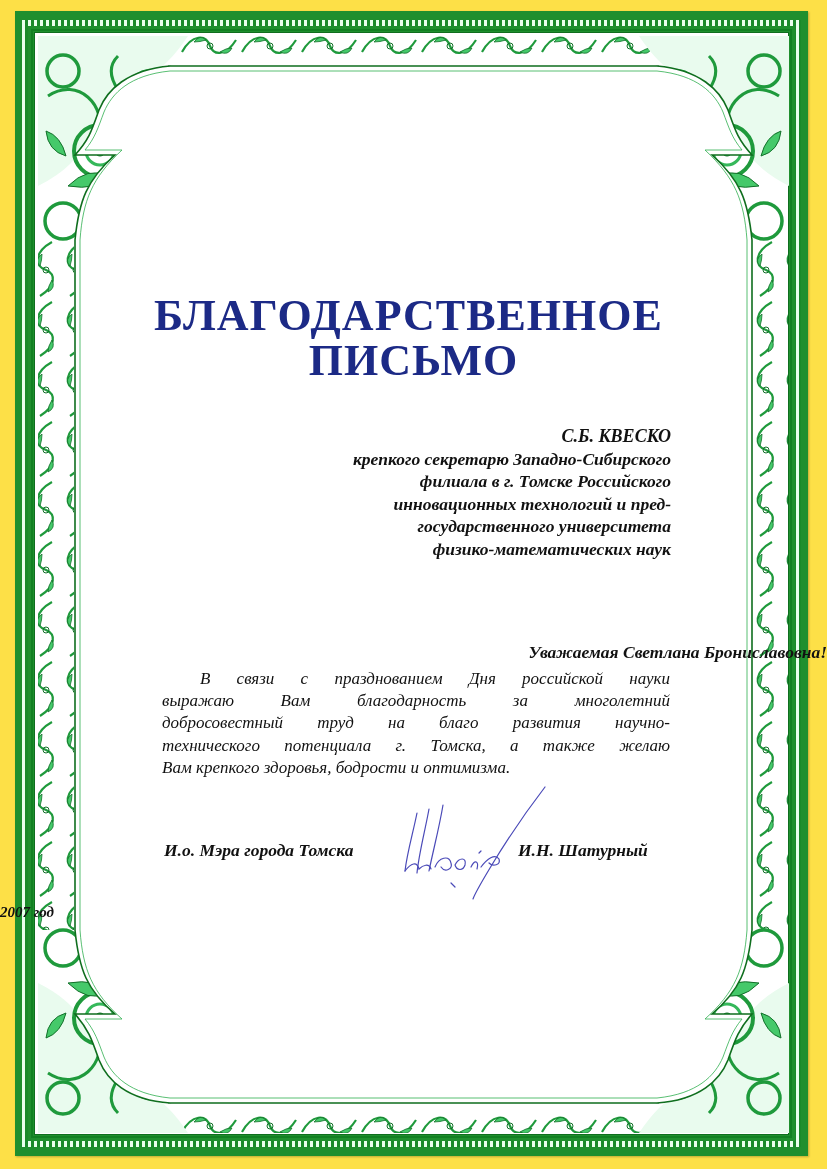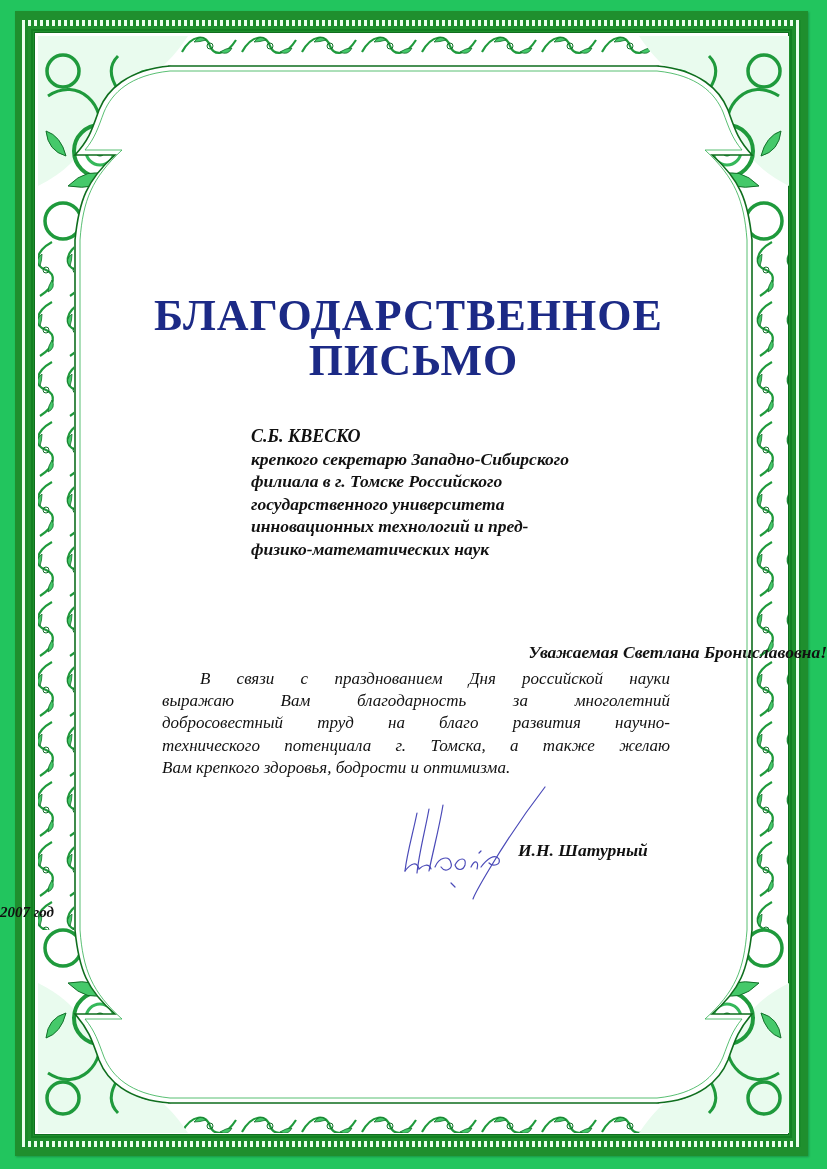--- a/index.html
+++ b/index.html
@@ -11,21 +11,21 @@
     width: 827px;
     height: 1169px;
     position: relative;
     overflow: hidden;
     font-family: "Liberation Serif", "DejaVu Serif", serif;
   }
   .page {
     position: absolute;
     left: 0; top: 0;
     width: 827px; height: 1169px;
-    background: #22c55e;
+    background: #fde047;
   }
   
   .frame-outer {
     position: absolute;
     left: 15px; top: 11px;
     width: 793px; height: 1145px;
     background: #1f8f2e;
     box-shadow: 1px 1px 2px rgba(0,0,0,0.25);
   }
   .frame-beads {
@@ -72,20 +72,21 @@
     letter-spacing: 1px;
     line-height: 50px;
   }
   .title.l1 { top: 291px; left: -5px; }
   .title.l2 { top: 336px; }
   .addressee {
     position: absolute;
     right: 156px;
     top: 425px;
     width: 420px;
+    text-align: right;
     font-style: italic;
     font-size: 17.5px;
     line-height: 22.5px;
     color: #111;
   }
   .addressee .name { font-weight: bold; font-size: 18px; }
   .addressee .line { font-weight: bold; }
   .salutation {
     position: absolute;
     left: 0; width: 827px;
@@ -241,35 +242,36 @@
   </svg>
 
   <div class="content">
     <div class="title l1">БЛАГОДАРСТВЕННОЕ</div>
     <div class="title l2">ПИСЬМО</div>
 
     <div class="addressee">
       <div class="name">С.Б. КВЕСКО</div>
       <div class="line">крепкого секретарю Западно-Сибирского</div>
       <div class="line">филиала в г. Томске Российского</div>
+      <div class="line">инновационных технологий и пред-</div>
       <div class="line">государственного университета</div>
-      <div class="line">инновационных технологий и пред-</div>
       <div class="line">физико-математических наук</div>
     </div>
 
     <div class="salutation">Уважаемая Светлана Брониславовна!</div>
 
     <div class="body-text">
       <span class="para-line first">В связи с празднованием Дня российской науки</span>
       <span class="para-line">выражаю Вам благодарность за многолетний</span>
       <span class="para-line">добросовестный труд на благо развития научно-</span>
       <span class="para-line">технического потенциала г. Томска, а также желаю</span>
       <span class="para-line last">Вам крепкого здоровья, бодрости и оптимизма.</span>
     </div>
 
+    <div class="signature-row sig-left">И.о. Мэра города Томска</div>
 
     <svg class="signature-svg" viewBox="0 0 160 118" xmlns="http://www.w3.org/2000/svg">
       <g fill="none" stroke="#4a4ab8" stroke-width="1.2" stroke-linecap="round">
         <path d="M22 30 C 18 50, 12 70, 10 88"></path>
         <path d="M34 26 C 30 48, 24 70, 22 90"></path>
         <path d="M48 22 C 44 46, 38 68, 34 88"></path>
         <path d="M10 88 C 16 80, 22 78, 24 86 C 28 82, 34 80, 36 86"></path>
         <path d="M40 84 C 44 74, 54 72, 56 80 C 58 86, 50 90, 46 84"></path>
         <path d="M60 82 C 64 74, 72 74, 70 82 C 68 88, 62 88, 60 82"></path>
         <path d="M76 84 C 80 76, 84 78, 82 86"></path>

